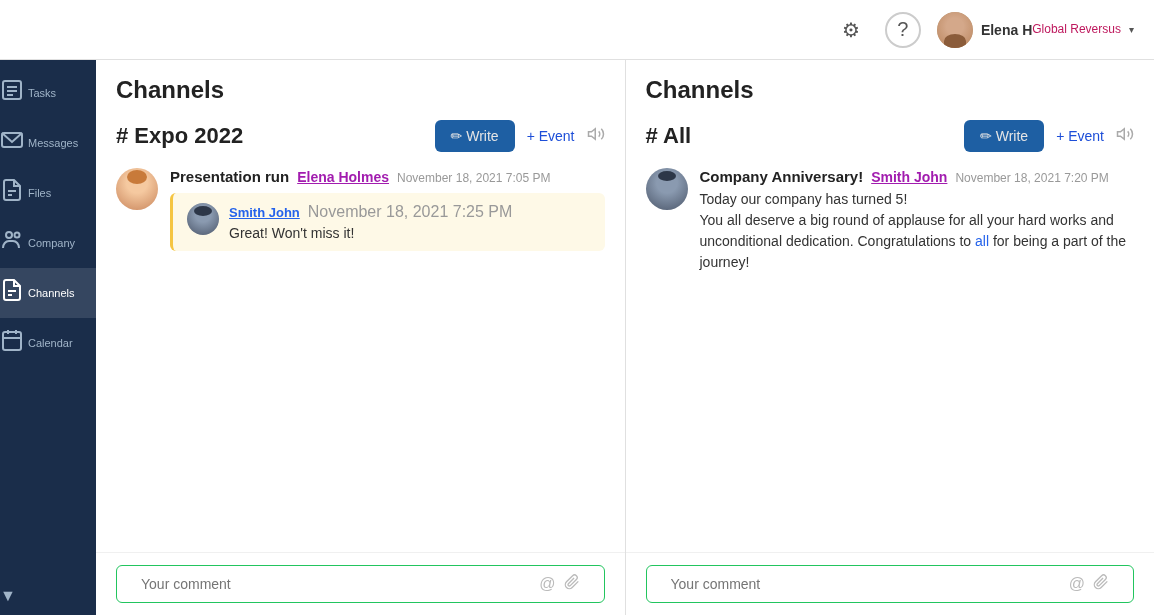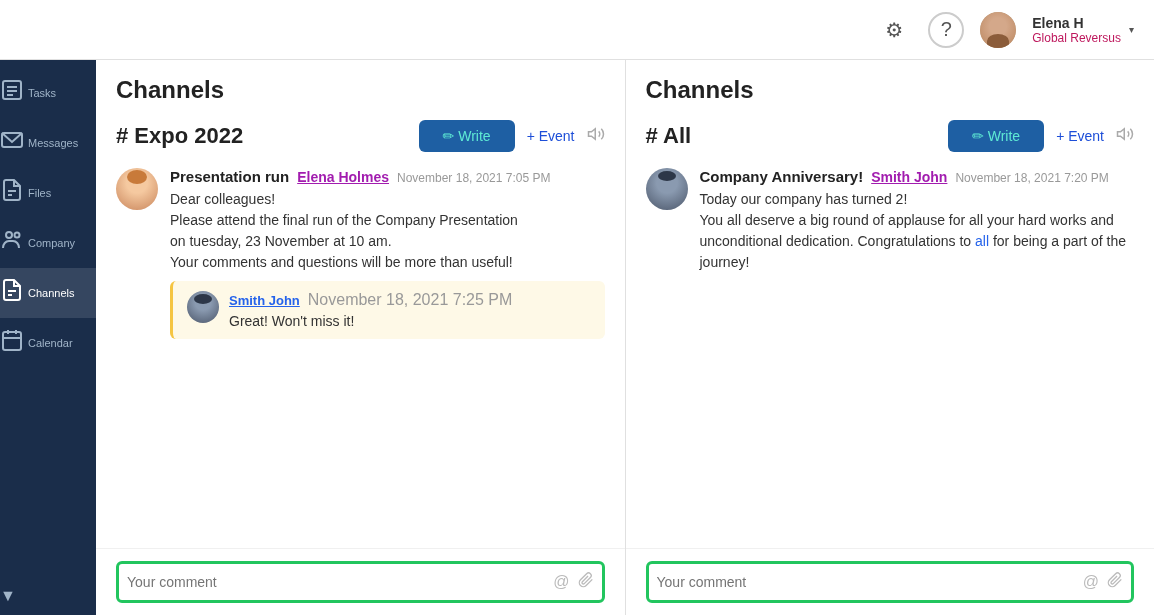--- a/index.html
+++ b/index.html
@@ -45,21 +45,21 @@
     }
     .user-avatar-img::after {
       content: '';
       position: absolute;
       bottom: 0; left: 50%;
       transform: translateX(-50%);
       width: 22px; height: 14px;
       background: #8b5c3a;
       border-radius: 50% 50% 0 0;
     }
-    .user-name-block { display: flex; flex-direction: column; margin-left: 8px; }
+    .user-name-block { display: flex; flex-direction: row; }
     .user-name { font-weight: 600; font-size: 14px; color: #333; }
     .user-org { font-size: 12px; color: #be185d; }
     .chevron-down { font-size: 10px; color: #555; }
 
     
     .main-layout {
       display: flex;
       flex: 1;
       overflow: hidden;
     }
@@ -122,24 +122,24 @@
     }
     .page-title {
       font-size: 24px;
       font-weight: 700;
       color: #222;
       margin-bottom: 16px;
     }
 
     .write-btn {
       background: #1e5fa3;
-      color: #5eead4;
+      color: #e5e5e5;
       border: none;
       border-radius: 6px;
-      padding: 8px 24px;
+      padding: 8px 16px;
       font-size: 14px;
       font-weight: 500;
       cursor: pointer;
       display: flex; align-items: center; gap: 6px; text-align: right;
     }
     .event-btn {
       background: none;
       border: none;
       color: #1d4ed8;
       font-size: 14px;
@@ -224,23 +224,23 @@
     .reply-text { font-size: 14px; color: #333; }
 
     
     .comment-input-row {
       padding: 12px 20px;
       border-top: 1px solid #f0f0f0;
     }
     .comment-input-wrap {
       display: flex;
       align-items: center;
-      border: 3px solid #22c55e;
+      border: 1px solid #22c55e;
       border-radius: 6px;
-      padding: 8px 8px;
+      padding: 8px 24px;
       gap: 8px;
     }
     .comment-input {
       flex: 1;
       border: none;
       outline: none;
       font-size: 14px;
       color: #999;
       background: transparent;
     }
@@ -362,26 +362,20 @@
         <div class="message-block">
           <div class="msg-avatar">
             <div class="avatar-elena"></div>
           </div>
           <div class="msg-content">
             <div class="msg-header">
               <span class="msg-title">Presentation run</span>
               <span class="msg-author">Elena Holmes</span>
               <span class="msg-time">November 18, 2021 7:05 PM</span>
             </div>
-            <div class="msg-text">
-              <span>Dear colleagues!</span><br>
-              <span>Please attend the final run of the Company Presentation</span><br>
-              <span>on tuesday, 23 November at 10 am.</span><br>
-              <span>Your comments and questions will be more than useful!</span>
-            </div>
 
             <div class="reply-block">
               <div class="reply-avatar">
                 <div class="avatar-smith"></div>
               </div>
               <div class="reply-content">
                 <div class="reply-header">
                   <span class="reply-author">Smith John</span>
                   <span class="reply-time">November 18, 2021 7:25 PM</span>
                 </div>
@@ -427,21 +421,21 @@
           <div class="msg-avatar">
             <div class="avatar-smith"></div>
           </div>
           <div class="msg-content">
             <div class="msg-header">
               <span class="msg-title">Company Anniversary!</span>
               <span class="msg-author">Smith John</span>
               <span class="msg-time">November 18, 2021 7:20 PM</span>
             </div>
             <div class="msg-text">
-              <span>Today our company has turned 2!</span><br>
+              <span>Today our company has turned 5!</span><br>
               <span>You all deserve a big round of applause for all your hard works and unconditional dedication. Congratulations to </span><span class="highlight-all">all</span><span> for being a part of the journey!</span>
             </div>
           </div>
         </div>
       </div>
 
       <div class="comment-input-row">
         <div class="comment-input-wrap">
           <input type="text" class="comment-input" placeholder="Your comment" style="">
           <span class="comment-icon">@</span>

